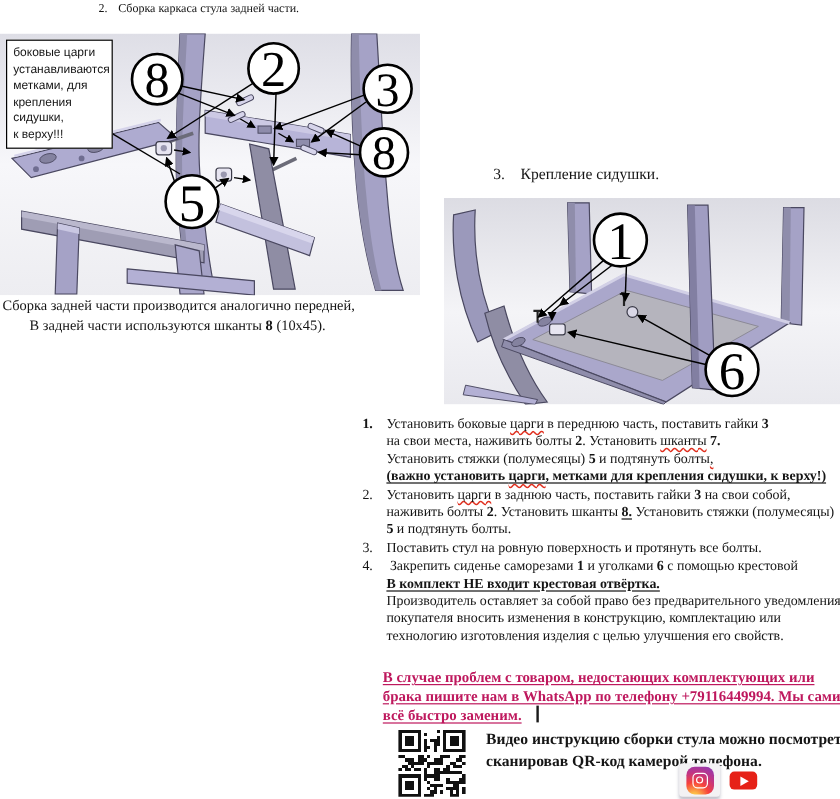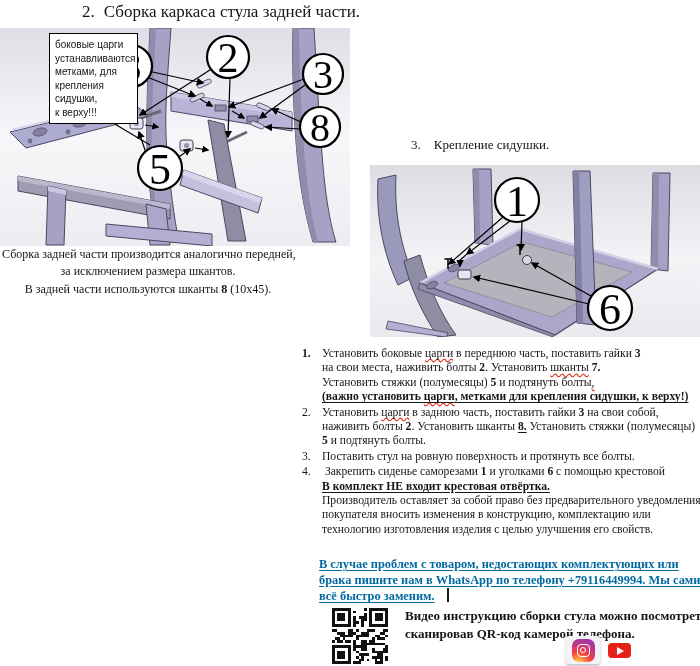--- a/index.html
+++ b/index.html
@@ -9,53 +9,52 @@
     font-family:"Liberation Serif", serif; color:#151515;
     -webkit-font-smoothing:antialiased;
   }
   .abs { position:absolute; }
   .b { font-weight:bold; }
   .u { text-decoration:underline; text-underline-offset:2px; }
   .w { text-decoration-line:underline; text-decoration-style:wavy; text-decoration-color:#e03020; text-decoration-skip-ink:none; }
   .ln { white-space:pre; }
 
   
-  #title2 { left:82px; top:2px; font-size:17px; }
+  #title2 { left:82px; top:2px; font-size:10px; }
   #title2 .t-num { margin-right:9px; }
   #title3 { left:411px; top:137px; font-size:13px;text-align:center; }
   #title3 .t-num { margin-right:13px; }
 
   
   #diagram1 { left:0; top:28px; width:350px; height:218px; }
   #diagram2 { left:370px; top:165px; width:330px; height:172px; }
 
   
   #callout {
     left:5px; top:33px; width:89px; min-height:77px;
     background:#ffffff; border:1.5px solid #000;
     font-family:"Liberation Sans", sans-serif;
     font-size:10px; line-height:13.6px; padding:4px 4px 3px 5px;
     z-index:3;
-    margin-left:44px;
   }
 
   
   #note { left:2px; top:246px; width:292px; text-align:center;
           font-size:12px; line-height:17.3px;font-family:Liberation Serif, serif; }
 
   
   #instructions { left:302px; top:347px; width:398px;
                   font-size:11.6px; line-height:14.4px; }
   #instructions .item { position:relative; padding-left:20px; margin-bottom:1px; }
   #instructions .item .num { position:absolute; left:0; top:0; }
 
   
   #warranty { left:319px; top:556px; width:380px;
               font-size:12.4px; line-height:16.1px;
-              font-weight:bold; color:#0369a1; }
+              font-weight:bold; color:#be185d; }
   #warranty .ln { text-decoration:underline; text-underline-offset:2px; }
   #text-cursor { left:447px; top:588px; width:2px; height:14px; background:#1a1a1a; }
 
   
   #qr-box { left:332px; top:608px; width:56px; height:56px; }
   #video-note { left:405px; top:607px; width:300px;
                 font-size:13px; line-height:17.5px; font-weight:bold; }
   #insta-tile { left:566px; top:636px; width:34px; height:28px;
                 background:#f3f2f4; border-radius:3px;
                 box-shadow:0 2px 3px rgba(120,120,140,.45);
@@ -192,21 +191,20 @@
 <div class="abs" id="callout">
     <div>боковые царги</div>
     <div>устанавливаются</div>
     <div>метками, для</div>
     <div>крепления сидушки,</div>
     <div>к верху!!!</div>
   </div>
 
 <div class="abs" id="note">
     <div class="ln"><span class="">Сборка задней части производится аналогично передней,</span></div>
-    <div class="ln"><span class="">за исключением размера шкантов.</span></div>
     <div class="ln"><span class="">В задней части используются шканты </span><span class="b">8</span><span class=""> (10x45).</span></div>
   </div>
 
 <div class="abs" id="title3">
   <span class="t-num">3.</span><span>Крепление сидушки.</span>
 </div>
 
 <svg class="abs" id="diagram2" viewBox="0 0 330 172">
   <defs>
     <linearGradient id="bg2" x1="0" y1="0" x2="0" y2="1">

